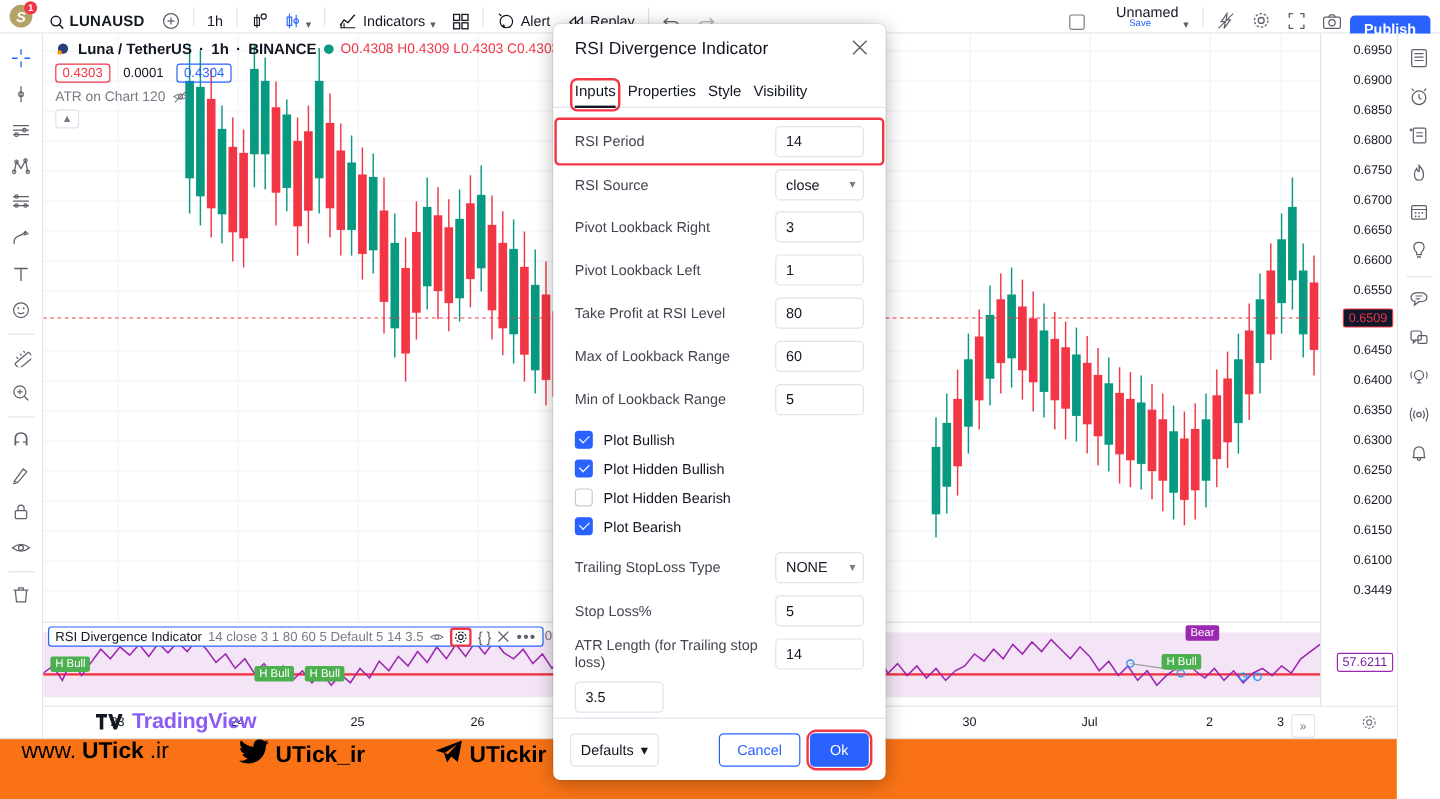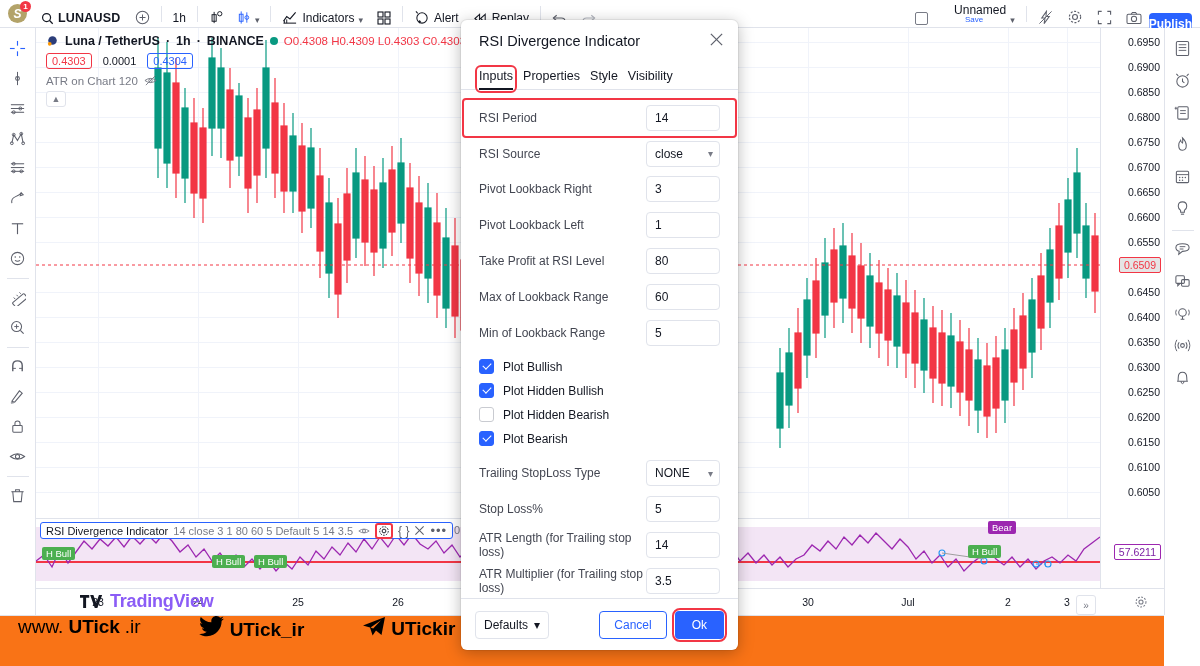--- a/index.html
+++ b/index.html
@@ -39,21 +39,21 @@
   }
   .symbol-txt { font-weight:bold; font-size:12.5px; letter-spacing:.2px; }
   .ico { display:inline-flex; align-items:center; justify-content:center; }
   .chev { font-size:9px; color:#5d606b; }
   .spacer { flex:1; }
   .unnamed-wrap { display:flex; flex-direction:column; align-items:center; line-height:1.05; }
   .unnamed-wrap .nm { font-size:12px;margin-left:12px; }
   .unnamed-wrap .sv { font-size:8px; color:#2962ff; }
   .publish {
     background:#2962ff; color:#fff; font-size:12px; font-weight:bold;
-    border-radius:4px; padding:4px 0; height:22px;
+    border-radius:4px; padding:4px 12px; height:22px;
     display:flex; align-items:flex-start; cursor:pointer;margin-top:20px;
   }
   .sq-btn { width:13px; height:13px; border:1.4px solid #787b86; border-radius:2px; }
 
   
   .leftbar {
     position:absolute; top:28px; left:0; width:36px; height:587px;
     background:#fff; border-right:1px solid #e0e3eb;
     display:flex; flex-direction:column; align-items:center; padding-top:6px;
   }
@@ -79,21 +79,21 @@
   .price-axis {
     position:absolute; top:0; right:0; width:64px; height:560px;
     border-left:1px solid #e0e3eb; background:#fff; z-index:5;
   }
   .pa-label {
     position:absolute; right:4px; font-size:10.5px; color:#131722;
     transform:translateY(-50%); white-space:nowrap;
   }
   .pa-cur {
     position:absolute; right:3px; transform:translateY(-50%);
-    border:1px solid #f23645; color:#f23645; background:#e5e5e5;
+    border:1px solid #f23645; color:#f23645; background:#0f172a;
     font-size:10.5px; padding:1px 4px; border-radius:2px; z-index:6;
   }
   .pa-rsi {
     position:absolute; right:3px; transform:translateY(-50%);
     border:1px solid #9c27b0; color:#7b1fa2; background:#fff;
     font-size:10.5px; padding:1px 4px; border-radius:2px; z-index:6;
   }
   .gridline { position:absolute; left:0; height:1px; background:#f0f3fa; }
   .vgridline { position:absolute; top:0; width:1px; background:#f0f3fa; }
 
@@ -918,21 +918,21 @@
       <div class="pa-label" style="top:214px">0.6550</div>
       <div class="pa-cur" style="top:237px">0.6509</div>
       <div class="pa-label" style="top:264px">0.6450</div>
       <div class="pa-label" style="top:289px">0.6400</div>
       <div class="pa-label" style="top:314px">0.6350</div>
       <div class="pa-label" style="top:339px">0.6300</div>
       <div class="pa-label" style="top:364px">0.6250</div>
       <div class="pa-label" style="top:389px">0.6200</div>
       <div class="pa-label" style="top:414px">0.6150</div>
       <div class="pa-label" style="top:439px">0.6100</div>
-      <div class="pa-label" style="top:464px">0.6050</div>
+      <div class="pa-label" style="top:464px">0.3449</div>
       <div class="pa-rsi" style="top:524px">57.6211</div>
     </div>
 
     <div class="time-axis">
       <div class="ta-label" style="left:62px">23</div>
       <div class="ta-label" style="left:162px">24</div>
       <div class="ta-label" style="left:262px">25</div>
       <div class="ta-label" style="left:362px">26</div>
       <div class="ta-label" style="left:772px">30</div>
       <div class="ta-label" style="left:872px">Jul</div>
@@ -1072,21 +1072,20 @@
         <span class="row-label">Stop Loss%</span>
         <input class="inp" value="5" style="">
       </div>
 
       <div class="row">
         <span class="row-label">ATR Length (for Trailing stop loss)</span>
         <input class="inp" value="14" style="">
       </div>
 
       <div class="row">
-        <span class="row-label">ATR Multiplier (for Trailing stop loss)</span>
         <input class="inp" value="3.5" style="">
       </div>
     </div>
 
     <div class="dlg-foot">
       <div class="defaults">
         <span>Defaults</span>
         <span class="chv">▾</span>
       </div>
       <button class="btn-cancel">Cancel</button>

